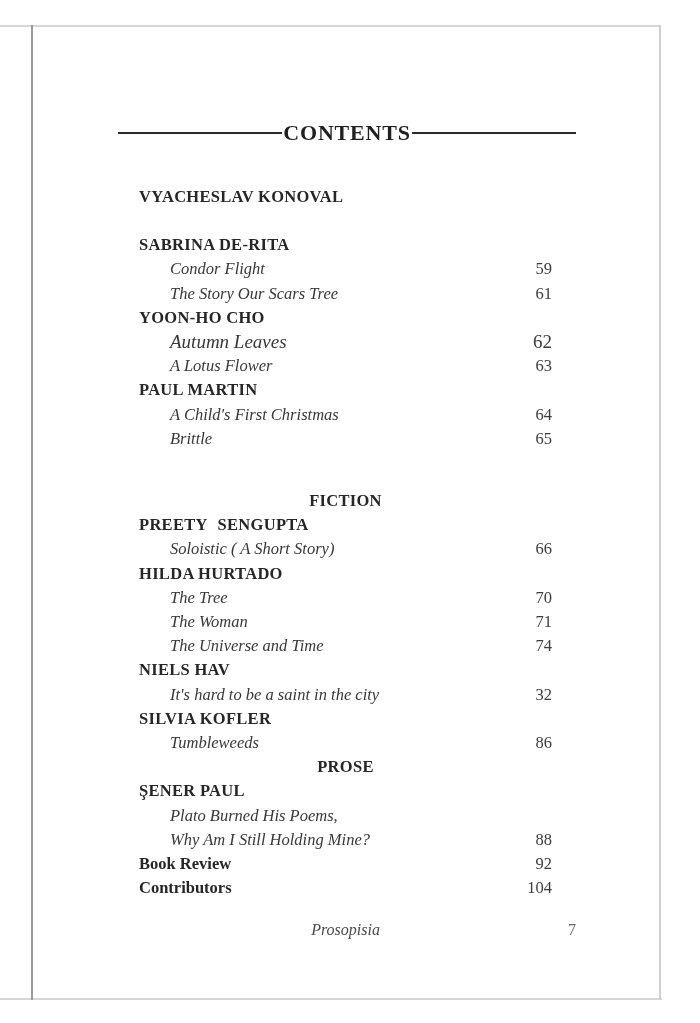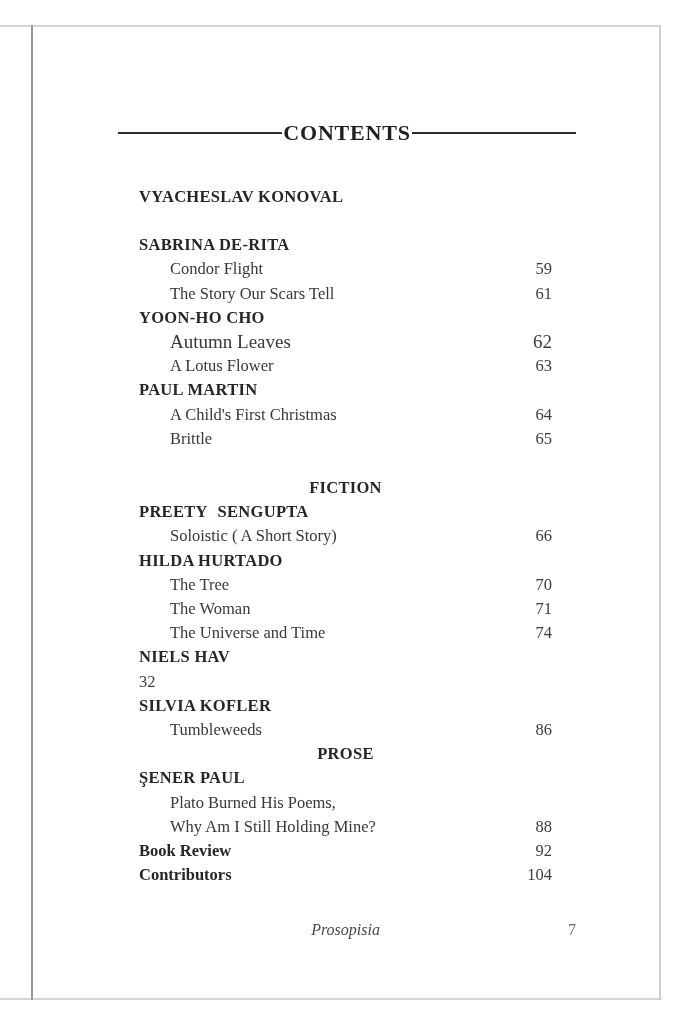--- a/index.html
+++ b/index.html
@@ -28,33 +28,33 @@
     color: #1f1f1f; white-space: nowrap;
   }
 
   
   .content {
     position: absolute; left: 139px; top: 185px; width: 413px;
     color: #383838; font-size: 16.5px; line-height: 24.2px;
   }
   .row { display: flex; justify-content: space-between; align-items: baseline; }
   .row .label { white-space: nowrap; }
-  .row.title .label { padding-left: 31px; }
+  .row.title .label { padding-left: 31px; font-style: italic; }
   .row.author .label {
     font-weight: bold; color: #262626; letter-spacing: 0.3px;
   }
   .row.author.wide-gap .label { word-spacing: 6px; text-align: right; }
   .row.large .label, .row.large .pg { font-size: 19px; }
   .row.boldentry .label { font-weight: bold; color: #262626; }
   .pg { color: #3c3c3c; }
   .section {
     text-align: center; font-weight: bold; color: #262626; letter-spacing: 0.3px;
   }
   .m-gap { margin-top: 24px; }
-  .m-section { margin-top: 25px; }
+  .m-section { margin-top: 38px; }
 
   
   .footer {
     position: absolute; left: 139px; top: 921px; width: 413px;
     text-align: center; font-size: 16px; color: #4a4a4a;
   }
   .footer .journal { font-style: italic; text-align: right; }
   .footer .folio {
     position: absolute; right: -32px; top: 0; width: 24px;
     text-align: center; font-style: normal; color: #6a6a6a;
@@ -81,21 +81,21 @@
   </div>
 
   <div class="row author m-gap">
     <span class="label">SABRINA DE-RITA</span>
   </div>
   <div class="row title">
     <span class="label">Condor Flight</span>
     <span class="pg">59</span>
   </div>
   <div class="row title">
-    <span class="label">The Story Our Scars Tell</span>
+    <span class="label">The Story Our Scars Tree</span>
     <span class="pg">61</span>
   </div>
 
   <div class="row author">
     <span class="label">YOON-HO CHO</span>
   </div>
   <div class="row title large">
     <span class="label">Autumn Leaves</span>
     <span class="pg">62</span>
   </div>
@@ -139,20 +139,21 @@
   </div>
   <div class="row title">
     <span class="label">The Universe and Time</span>
     <span class="pg">74</span>
   </div>
 
   <div class="row author">
     <span class="label">NIELS HAV</span>
   </div>
   <div class="row title">
+    <span class="label">It's hard to be a saint in the city</span>
     <span class="pg">32</span>
   </div>
 
   <div class="row author">
     <span class="label">SILVIA KOFLER</span>
   </div>
   <div class="row title">
     <span class="label">Tumbleweeds</span>
     <span class="pg">86</span>
   </div>

